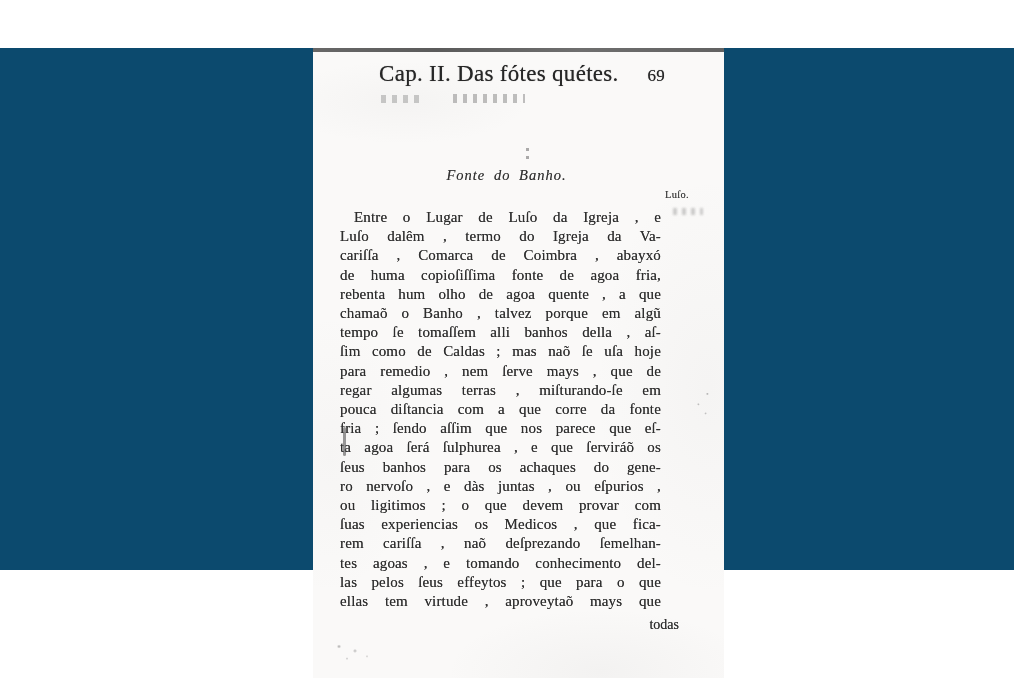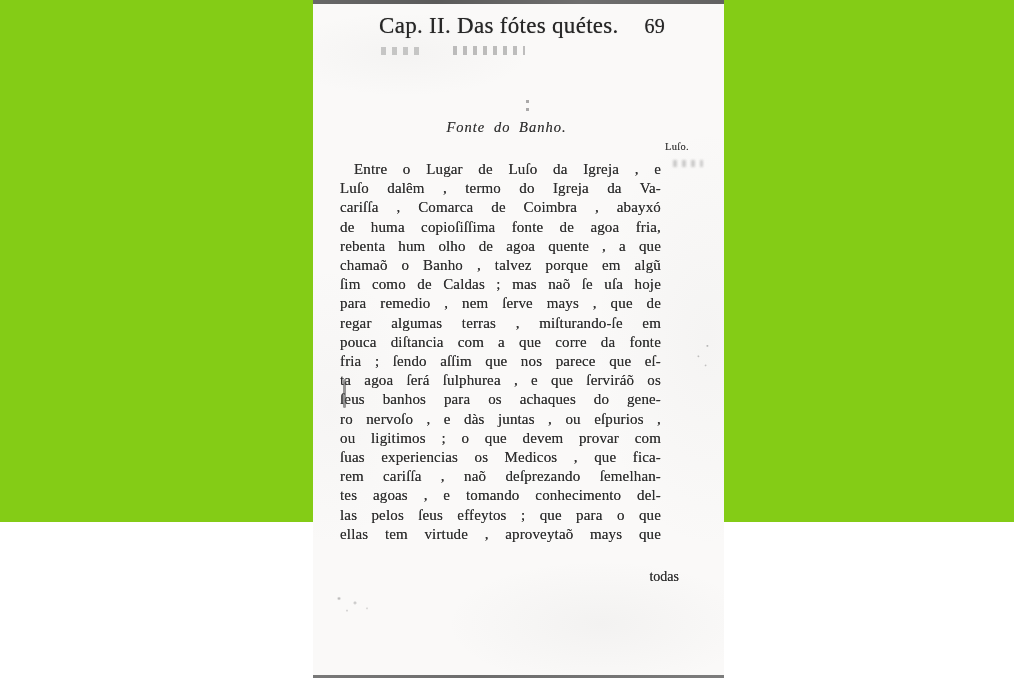--- a/index.html
+++ b/index.html
@@ -8,21 +8,22 @@
     background: #ffffff;
     width: 1014px;
     height: 678px;
     overflow: hidden;
     font-family: "Liberation Serif", "DejaVu Serif", serif;
   }
   .stage {
     position: relative;
     width: 1014px;
     height: 522px;
-    background: #84cc16;
+    background: #0c4a6e;
+    margin-top: 48px;
   }
   
   .page {
     position: absolute;
     left: 313px;
     top: 0;
     width: 411px;
     height: 678px;
     background:
       radial-gradient(ellipse 180px 60px at 22% 8%, rgba(140,140,140,0.05), transparent 70%),
@@ -59,21 +60,21 @@
     display: flex;
     justify-content: space-between;
     align-items: baseline;
     font-size: 23px;
     letter-spacing: 0.3px;
     color: #262626;
     text-shadow: 0 0 0.7px rgba(30,30,30,0.65);
     white-space: nowrap;
   }
   .running-header .pagenum {
-    font-size: 20px;
+    font-size: 17px;
   }
   .section-number {
     position: absolute;
     left: 0;
     top: 57px;
     width: 100%;
     text-align: center;
     font-size: 18px;
     letter-spacing: 1.5px;
     color: #303030;
@@ -200,20 +201,21 @@
     <div class="margin-note">Luſo.</div>
 
     <div class="body-text">
 
     <div class="line">Entre o Lugar de Luſo da Igreja , e</div>
         <div class="line">Luſo dalêm , termo do Igreja da Va-</div>
         <div class="line">cariſſa , Comarca de Coimbra , abayxó</div>
         <div class="line">de huma copioſiſſima fonte de agoa fria,</div>
         <div class="line">rebenta hum olho de agoa quente , a que</div>
         <div class="line">chamaõ o Banho , talvez porque em algũ</div>
+        <div class="line">tempo ſe tomaſſem alli banhos della , aſ-</div>
         <div class="line">ſim como de Caldas ; mas naõ ſe uſa hoje</div>
         <div class="line">para remedio , nem ſerve mays , que de</div>
         <div class="line">regar algumas terras , miſturando-ſe em</div>
         <div class="line">pouca diſtancia com a que corre da fonte</div>
         <div class="line">fria ; ſendo aſſim que nos parece que eſ-</div>
         <div class="line">ta agoa ſerá ſulphurea , e que ſerviráõ os</div>
         <div class="line">ſeus banhos para os achaques do gene-</div>
         <div class="line">ro nervoſo , e dàs juntas , ou eſpurios ,</div>
         <div class="line">ou ligitimos ; o que devem provar com</div>
         <div class="line">ſuas experiencias os Medicos , que fica-</div>

